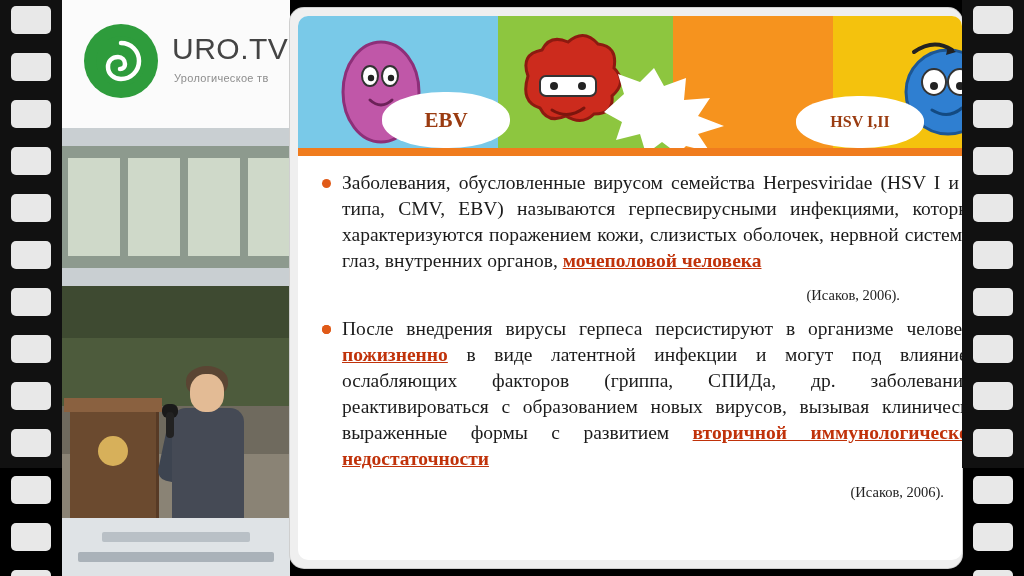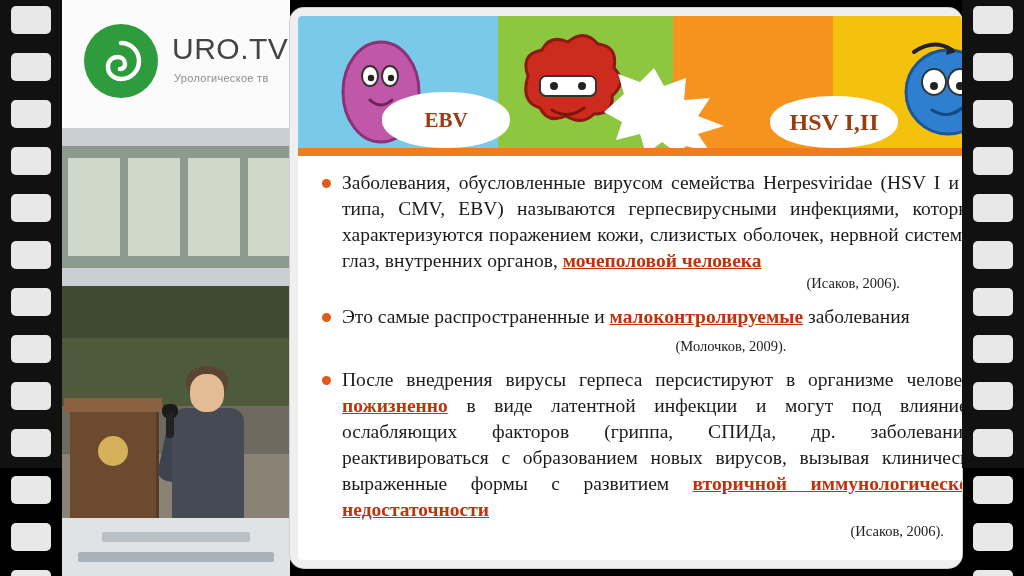--- a/index.html
+++ b/index.html
@@ -42,49 +42,49 @@
   .v-mic{position:absolute;left:104px;top:126px;width:8px;height:26px;background:#222;border-radius:4px;}
   .v-mic2{position:absolute;left:100px;top:118px;width:16px;height:14px;background:#1a1a1a;border-radius:6px;}
 
   .bottom-left{position:absolute;left:62px;top:518px;width:228px;height:58px;background:#dfe3e6;}
   .bl-bar{position:absolute;left:40px;top:14px;width:148px;height:10px;background:#b9c0c6;border-radius:2px;}
   .bl-bar2{position:absolute;left:16px;top:34px;width:196px;height:10px;background:#aab2b9;border-radius:2px;}
 
   
   .slide{position:absolute;left:290px;top:8px;width:672px;height:560px;background:#efefef;
     border-radius:14px;box-shadow:0 0 0 1px #cfcfcf;overflow:hidden;}
-  .slide-inner{position:absolute;left:8px;top:8px;width:664px;height:544px;background:#fff;border-radius:4px;overflow:hidden;}
+  .slide-inner{position:absolute;left:8px;top:8px;width:664px;height:544px;background:#fff;border-radius:10px;overflow:hidden;}
 
   
   .banner{position:relative;width:700px;height:140px;margin-left:0;}
   .bn{position:absolute;top:0;height:140px;}
   .bn1{left:0;width:200px;background:#79c9e8;}
   .bn2{left:200px;width:175px;background:#8dc63f;}
   .bn3{left:375px;width:160px;background:#f6931e;}
   .bn4{left:535px;width:165px;background:#f4c20d;}
   .banner-bottom{position:absolute;left:0;top:132px;width:700px;height:8px;background:#f07c1e;}
 
   .blob{position:absolute;}
   .blob svg{display:block;}
 
   .bubble{position:absolute;background:#fff;border-radius:48%;display:flex;align-items:center;justify-content:center;
     font-family:"Liberation Serif",serif;font-weight:bold;color:#9a3b10;}
   .bubble.ebv{left:84px;top:76px;width:128px;height:56px;font-size:21px;}
-  .bubble.hsv{left:472px;top:80px;width:128px;height:52px;font-size:24px;}
+  .bubble.hsv{left:498px;top:80px;width:128px;height:52px;font-size:16px;}
   .star{position:absolute;left:296px;top:52px;width:150px;height:86px;}
   .star-label{position:absolute;left:296px;top:52px;width:150px;height:86px;display:flex;align-items:center;justify-content:center;
     font-family:"Liberation Serif",serif;font-weight:bold;font-size:22px;color:#9a3b10;}
 
   
   .body{position:relative;padding:14px 0 0 18px;width:664px;}
   .item{position:relative;padding-left:26px;margin-bottom:12px;}
   .bullet{position:absolute;left:6px;top:9px;width:9px;height:9px;border-radius:50%;background:#e05a18;}
   .ptext{font-family:"Liberation Serif",serif;font-size:19.5px;line-height:1.34;color:#1b1b1b;text-align:justify;}
   .u-orange{color:#c0320a;text-decoration:underline;font-weight:bold;}
-  .cite{font-family:"Liberation Serif",serif;font-size:14.5px;color:#222;text-align:right;padding-right:36px;margin-top:0;}
+  .cite{font-family:"Liberation Serif",serif;font-size:14.5px;color:#222;text-align:right;padding-right:36px;margin-top:12px;}
   .cite.inline{text-align:right;padding-right:80px;}
   .cite.c2{text-align:center;padding-right:0;padding-left:140px;margin-top:8px;}
 
   
   .film.right{z-index:5;}
 </style>
 </head>
 <body>
 
 <div class="stage">
@@ -204,22 +204,20 @@
       <div class="body">
 
         <div class="item">
           <div class="bullet"></div>
           <div class="ptext" id="b1"><span>Заболевания, обусловленные вирусом семейства Herpesviridae (HSV I и II типа, CMV, EBV) называются герпесвирусными инфекциями, которые характеризуются поражением кожи, слизистых оболочек, нервной системы, глаз, внутренних органов, </span><span class="u-orange">мочеполовой человека</span></div>
           <div class="cite inline">(Исаков, 2006).</div>
         </div>
 
         <div class="item">
           <div class="bullet"></div>
-          <div class="ptext" id="b2"><span>Это самые распространенные и </span><span class="u-orange">малоконтролируемые</span><span> заболевания</span></div>
-          <div class="cite c2">(Молочков, 2009).</div>
         </div>
 
         <div class="item">
           <div class="bullet"></div>
           <div class="ptext" id="b3"><span>После внедрения вирусы герпеса персистируют в организме человека </span><span class="u-orange">пожизненно</span><span> в виде латентной инфекции и могут под влиянием ослабляющих факторов (гриппа, СПИДа, др. заболеваний) реактивироваться с образованием новых вирусов, вызывая клинически выраженные формы с развитием </span><span class="u-orange">вторичной иммунологической недостаточности</span></div>
           <div class="cite">(Исаков, 2006).</div>
         </div>
 
       </div>
     </div>

